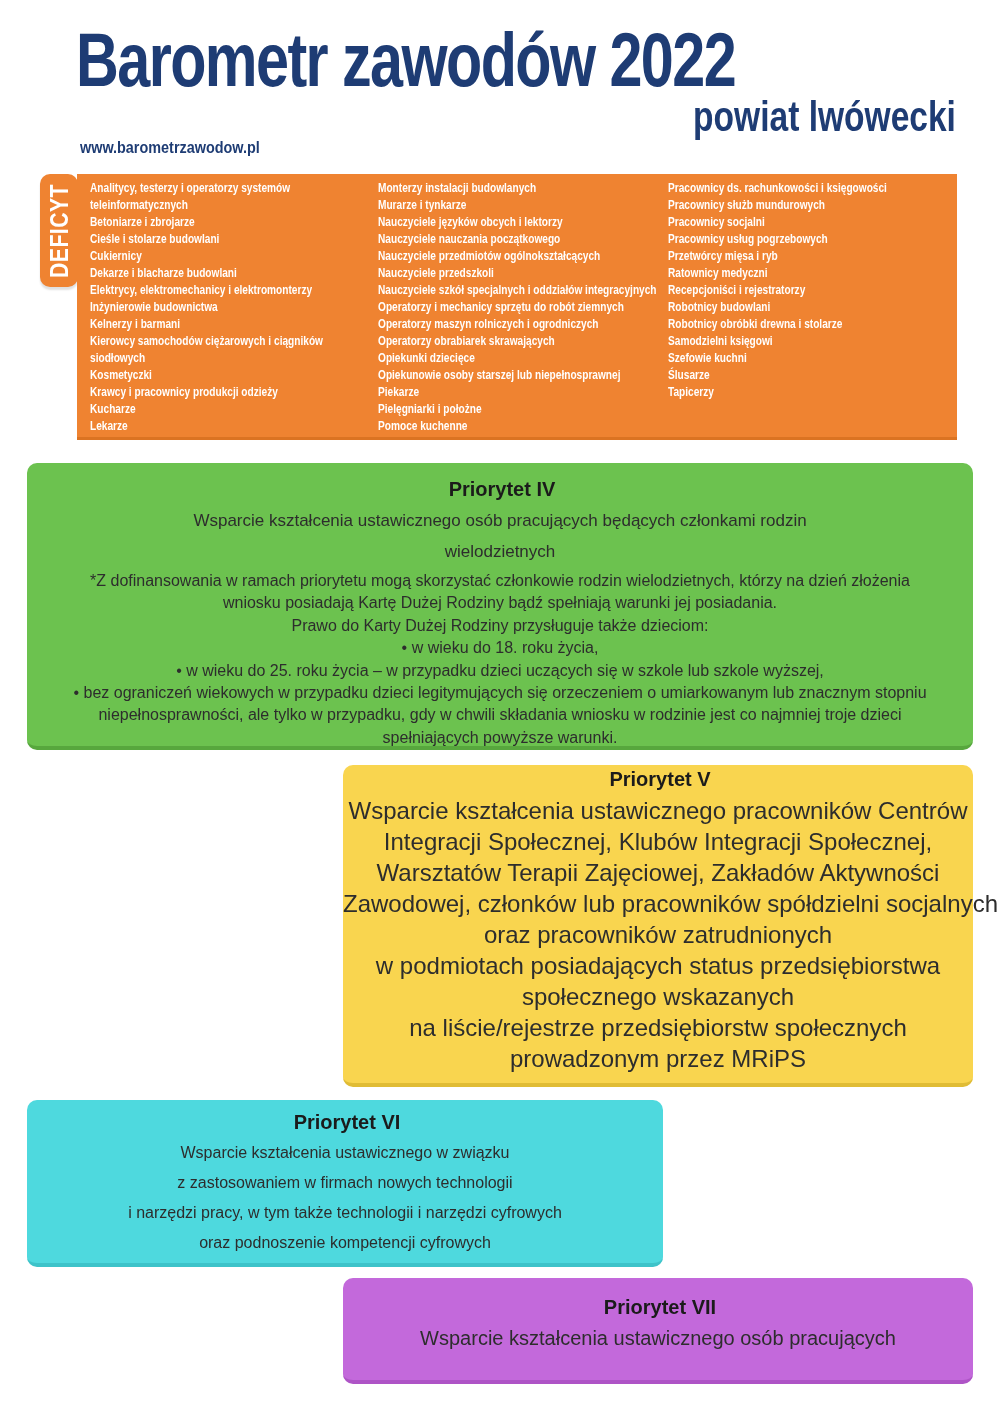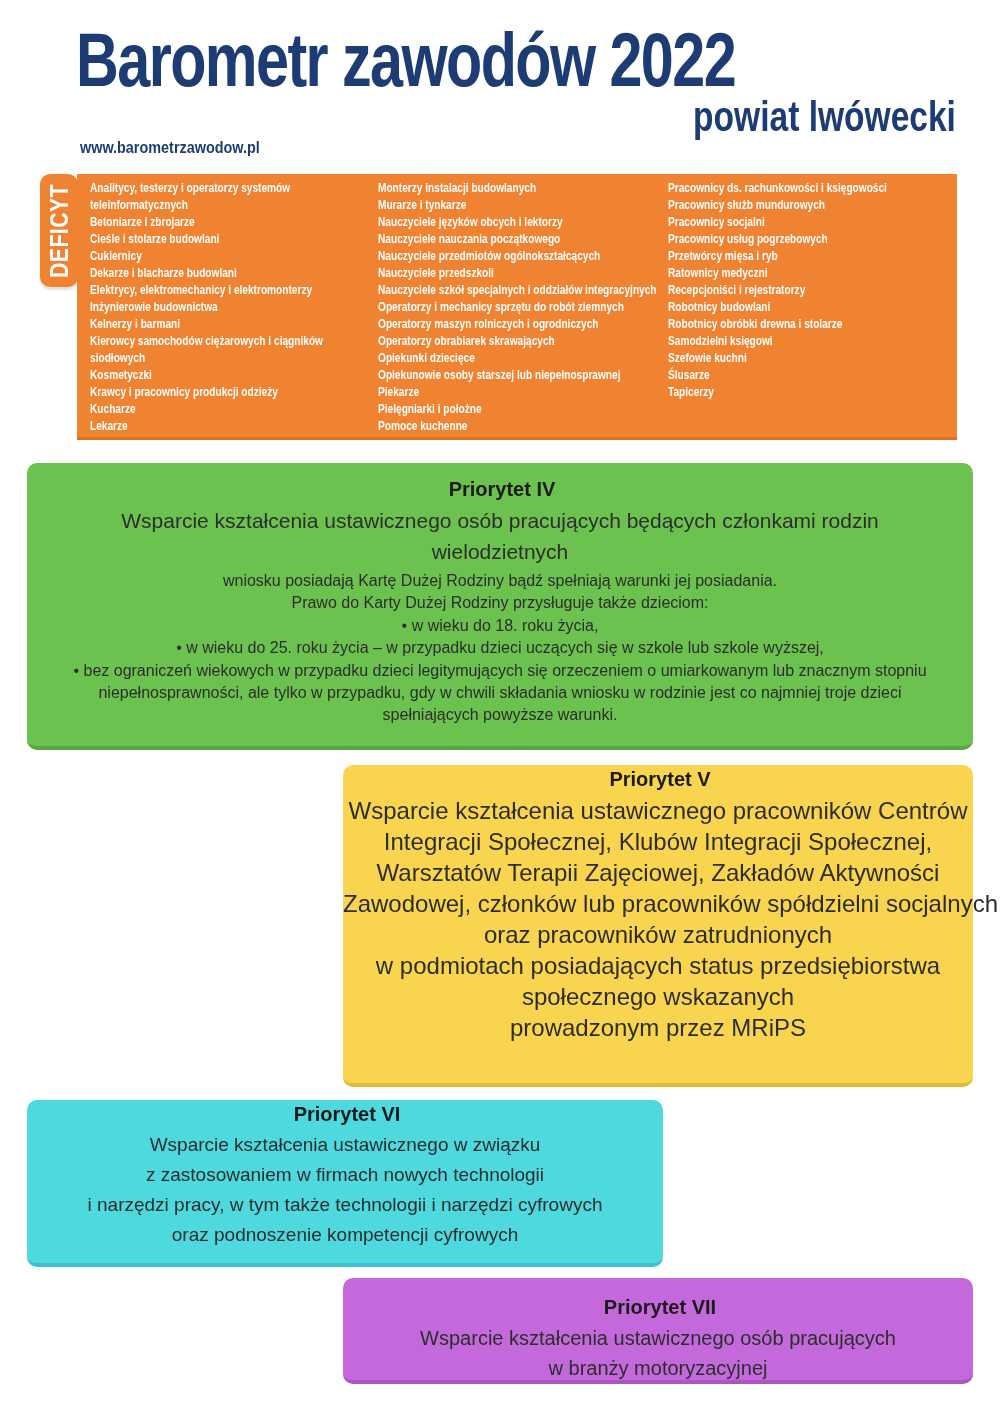--- a/index.html
+++ b/index.html
@@ -53,33 +53,33 @@
     position:absolute;border-radius:10px;text-align:center;
     color:#2d2d2d;box-sizing:border-box;
   }
   .priority .ptitle{
     font-weight:bold;color:#1b1b1b;font-size:20px;line-height:25px;margin:0 0 3px 4px;
   }
   .priority-4{
     left:27px;top:463px;width:946px;height:287px;background:#6cc24f;
     border-bottom:4px solid #57a73d;padding-top:14px;
   }
-  .priority-4 .sub-lines>div{font-size:21px;line-height:31px;white-space:nowrap;}
+  .priority-4 .sub-lines>div{font-size:17px;line-height:31px;white-space:nowrap;}
   .priority-4 .body-lines{margin-top:3px;}
   .priority-4 .body-lines>div{font-size:16px;line-height:22.4px;white-space:nowrap;}
   .priority-5{
     left:343px;top:765px;width:630px;height:322px;background:#f9d54f;
     border-bottom:4px solid #e0bc35;padding-top:2px;
   }
   .priority-5 .box-lines>div{font-size:24px;line-height:31px;white-space:nowrap;}
   .priority-6{
     left:27px;top:1100px;width:636px;height:167px;background:#4ed9de;
-    border-bottom:4px solid #3ec3c9;padding-top:2px;
+    border-bottom:4px solid #3ec3c9;padding-top:10px;
   }
-  .priority-6 .box-lines>div{font-size:19px;line-height:30px;white-space:nowrap;}
+  .priority-6 .box-lines>div{font-size:16px;line-height:30px;white-space:nowrap;}
   .priority-7{
     left:343px;top:1278px;width:630px;height:106px;background:#c369db;
     border-bottom:4px solid #ae54c6;padding-top:17px;
   }
   .priority-7 .box-lines>div{font-size:20px;line-height:30px;white-space:nowrap;}
 </style>
 </head>
 <body>
 
 <div class="page">
@@ -144,55 +144,56 @@
       </div>
   </div>
 
   <div class="priority priority-4">
     <div class="ptitle">Priorytet IV</div>
     <div class="sub-lines">
         <div>Wsparcie kształcenia ustawicznego osób pracujących będących członkami rodzin</div>
         <div>wielodzietnych</div>
       </div>
     <div class="body-lines">
+        <div>*Z dofinansowania w ramach priorytetu mogą skorzystać członkowie rodzin wielodzietnych, którzy na dzień złożenia</div>
         <div>wniosku posiadają Kartę Dużej Rodziny bądź spełniają warunki jej posiadania.</div>
         <div>Prawo do Karty Dużej Rodziny przysługuje także dzieciom:</div>
         <div>• w wieku do 18. roku życia,</div>
         <div>• w wieku do 25. roku życia – w przypadku dzieci uczących się w szkole lub szkole wyższej,</div>
         <div>• bez ograniczeń wiekowych w przypadku dzieci legitymujących się orzeczeniem o umiarkowanym lub znacznym stopniu</div>
         <div>niepełnosprawności, ale tylko w przypadku, gdy w chwili składania wniosku w rodzinie jest co najmniej troje dzieci</div>
         <div>spełniających powyższe warunki.</div>
       </div>
   </div>
 
   <div class="priority priority-5">
     <div class="ptitle">Priorytet V</div>
     <div class="box-lines">
         <div>Wsparcie kształcenia ustawicznego pracowników Centrów</div>
         <div>Integracji Społecznej, Klubów Integracji Społecznej,</div>
         <div>Warsztatów Terapii Zajęciowej, Zakładów Aktywności</div>
         <div>Zawodowej, członków lub pracowników spółdzielni socjalnych</div>
         <div>oraz pracowników zatrudnionych</div>
         <div>w podmiotach posiadających status przedsiębiorstwa</div>
         <div>społecznego wskazanych</div>
+        <div>na liście/rejestrze przedsiębiorstw społecznych</div>
         <div>prowadzonym przez MRiPS</div>
       </div>
   </div>
 
   <div class="priority priority-6">
     <div class="ptitle">Priorytet VI</div>
     <div class="box-lines">
         <div>Wsparcie kształcenia ustawicznego w związku</div>
         <div>z zastosowaniem w firmach nowych technologii</div>
         <div>i narzędzi pracy, w tym także technologii i narzędzi cyfrowych</div>
         <div>oraz podnoszenie kompetencji cyfrowych</div>
       </div>
   </div>
 
   <div class="priority priority-7">
     <div class="ptitle">Priorytet VII</div>
     <div class="box-lines">
         <div>Wsparcie kształcenia ustawicznego osób pracujących</div>
-        <div>w branży motoryzacyjnej</div>
       </div>
   </div>
 
 </div>
 
 </body></html>

